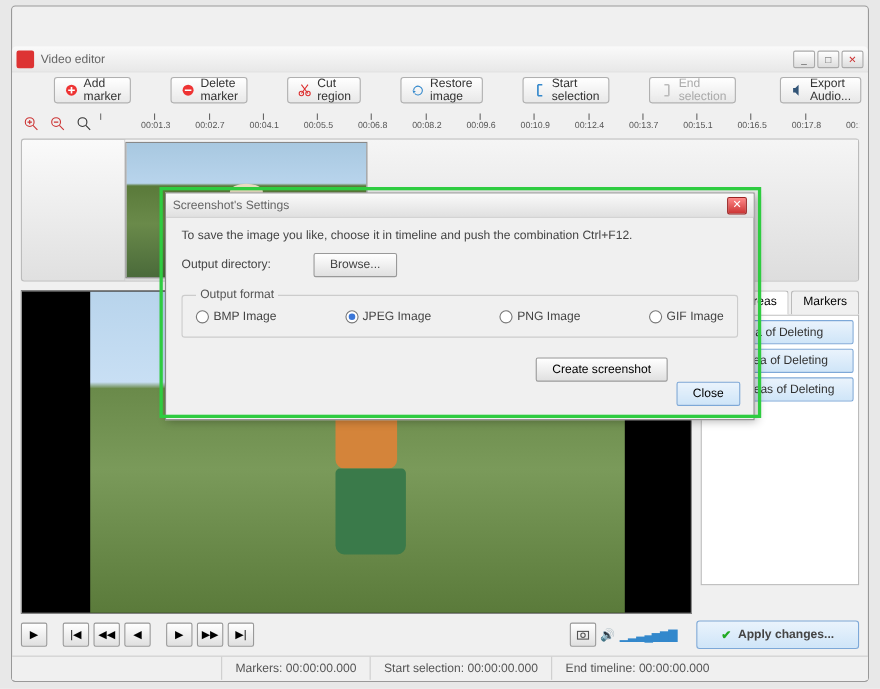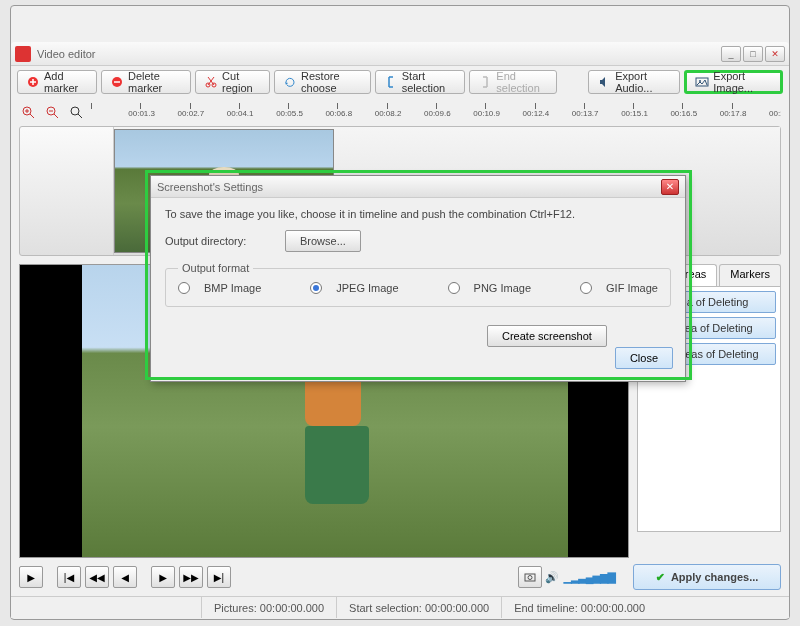--- a/index.html
+++ b/index.html
@@ -7,21 +7,21 @@
 
 .window { position: absolute; top: 5px; left: 10px; width: 780px; height: 615px; background: #f0f0f0; border: 1px solid #999; border-radius: 4px; }
 .titlebar { height: 24px; background: linear-gradient(#fafafa,#e8e8e8); border-bottom: 1px solid #ccc; display: flex; align-items: center; padding: 0 4px; border-radius: 4px 4px 0 0; margin-top: 36px; }
 .titlebar .icn { width: 16px; height: 16px; background: #d33; border-radius: 2px; margin-right: 6px; display: flex; align-items: center; justify-content: center; }
 .titlebar .title { color: #666; flex: 1; }
 .winbtns { display: flex; gap: 2px; }
 .winbtn { width: 20px; height: 16px; background: linear-gradient(#fff,#ddd); border: 1px solid #aaa; border-radius: 2px; font-size: 9px; text-align: center; line-height: 14px; color: #555; cursor: pointer; }
 .winbtn.close { color: #c33; }
 
 .toolbar { height: 32px; padding: 4px 6px; display: flex; gap: 4px; background: #f0f0f0; }
-.tbtn { height: 24px; padding: 0 8px; background: linear-gradient(#fff,#e8e8e8); border: 1px solid #b0b0b0; border-radius: 3px; display: flex; align-items: center; gap: 4px; cursor: pointer; color: #333; }
+.tbtn { height: 24px; padding: 0 8px; background: linear-gradient(#fff,#e8e8e8); border: 1px solid #b0b0b0; border-radius: 3px; display: flex; align-items: center; gap: 4px; cursor: pointer; color: #333; margin-left: 32px; }
 .tbtn.disabled { color: #aaa; }
 .tbtn .i { width: 14px; height: 14px; display: inline-block; }
 .fillspace { width: 28px; }
 .hl-green { border: 3px solid #2ecc40; }
 
 .timeline-area { padding: 4px 8px 8px; background: #f0f0f0; }
 .zoom-row { display: flex; align-items: center; gap: 6px; height: 20px; }
 .zbtn { width: 18px; height: 18px; cursor: pointer; display: flex; align-items: center; justify-content: center; }
 .ruler { flex: 1; height: 18px; position: relative; overflow: hidden; font-size: 8px; color: #555; }
 .tick { position: absolute; top: 0; width: 1px; height: 6px; background: #666; }
@@ -67,21 +67,21 @@
 .dlg-body { padding: 10px 14px; color: #444; }
 .dlg-row { display: flex; align-items: center; gap: 10px; margin: 10px 0; }
 .dlg-label { width: 110px; }
 .textfield { flex: 1; height: 20px; border: 1px solid #888; background: #fff; padding: 0 4px; line-height: 18px; }
 .textfield.sel { background: #3a76d8; color: #fff; }
 .dbtn { height: 22px; padding: 0 14px; background: linear-gradient(#fff,#e0e0e0); border: 1px solid #999; border-radius: 2px; cursor: pointer; line-height: 20px; }
 .dbtn.primary { background: linear-gradient(#eaf3fc,#cfe5f8); border-color: #7da8d8; margin-top: 22px; }
 fieldset { border: 1px solid #ccc; padding: 8px 12px 12px; border-radius: 3px; }
 legend { padding: 0 4px; color: #555; }
 .radios { display: flex; justify-content: space-between; }
-.radio { display: flex; align-items: center; gap: 14px; cursor: pointer; }
+.radio { display: flex; align-items: center; gap: 4px; cursor: pointer; }
 .rdot { width: 12px; height: 12px; border: 1px solid #777; border-radius: 50%; background: #fff; display: flex; align-items: center; justify-content: center; }
 .rdot.on::after { content: ""; width: 6px; height: 6px; background: #3a76d8; border-radius: 50%; }
 .dlg-foot { display: flex; justify-content: flex-end; gap: 8px; padding: 8px 12px 12px; }
 
 svg { width: 14px; height: 14px; }
 </style>
 </head>
 <body>
 
 <div class="window">
@@ -116,21 +116,21 @@
             <circle cx="10" cy="10" r="2" fill="none" stroke="#d33"></circle>
             <path d="M4 10L10 2M10 10L4 2" stroke="#d33"></path>
           </svg></span>
         <span>Cut region</span>
       </div>
     <div class="tbtn">
         <span class="i"><svg viewBox="0 0 14 14">
             <path d="M3 7a4 4 0 1 1 1 3" fill="none" stroke="#38c"></path>
             <path d="M3 10l-1-3 3 1" fill="#38c"></path>
           </svg></span>
-        <span>Restore choose</span>
+        <span>Restore image</span>
       </div>
     <div class="tbtn">
         <span class="i"><svg viewBox="0 0 14 14">
             <path d="M5 2v10M5 2h4M5 12h4" stroke="#38c" fill="none" stroke-width="1.5"></path>
           </svg></span>
         <span>Start selection</span>
       </div>
     <div class="tbtn disabled">
         <span class="i"><svg viewBox="0 0 14 14">
             <path d="M9 2v10M5 2h4M5 12h4" stroke="#bbb" fill="none" stroke-width="1.5"></path>
@@ -267,21 +267,21 @@
     <span style="color:#38c;letter-spacing:-1px">▁▂▃▄▅▆▇</span>
     <div style="width:10px"></div>
     <div class="apply">
         <span style="color:#2a2">✔</span>
         <span>Apply changes...</span>
       </div>
   </div>
 
   <div class="statusbar">
     <div style="width:190px"></div>
-    <div class="sb-cell"><span>Pictures:</span>&nbsp;<span>00:00:00.000</span></div>
+    <div class="sb-cell"><span>Markers:</span>&nbsp;<span>00:00:00.000</span></div>
     <div class="sb-cell"><span>Start selection:</span>&nbsp;<span>00:00:00.000</span></div>
     <div class="sb-cell"><span>End timeline:</span>&nbsp;<span>00:00:00.000</span></div>
   </div>
 </div>
 
 <div class="dialog-hl"></div>
 <div class="dialog">
   <div class="dlg-title">
     <span style="flex:1">Screenshot's Settings</span>
     <div class="dlg-close">✕</div>

